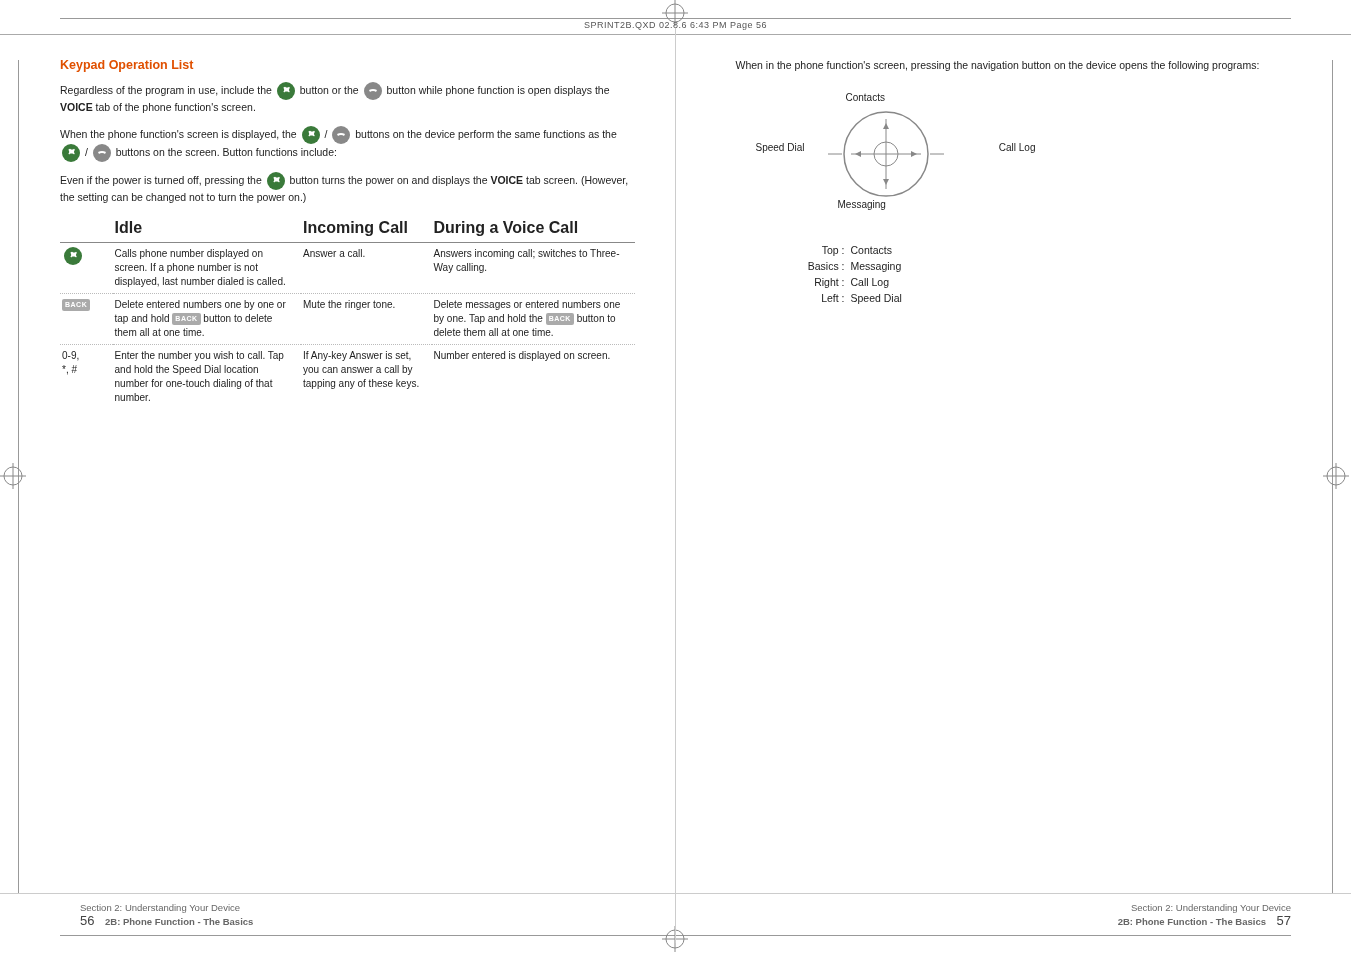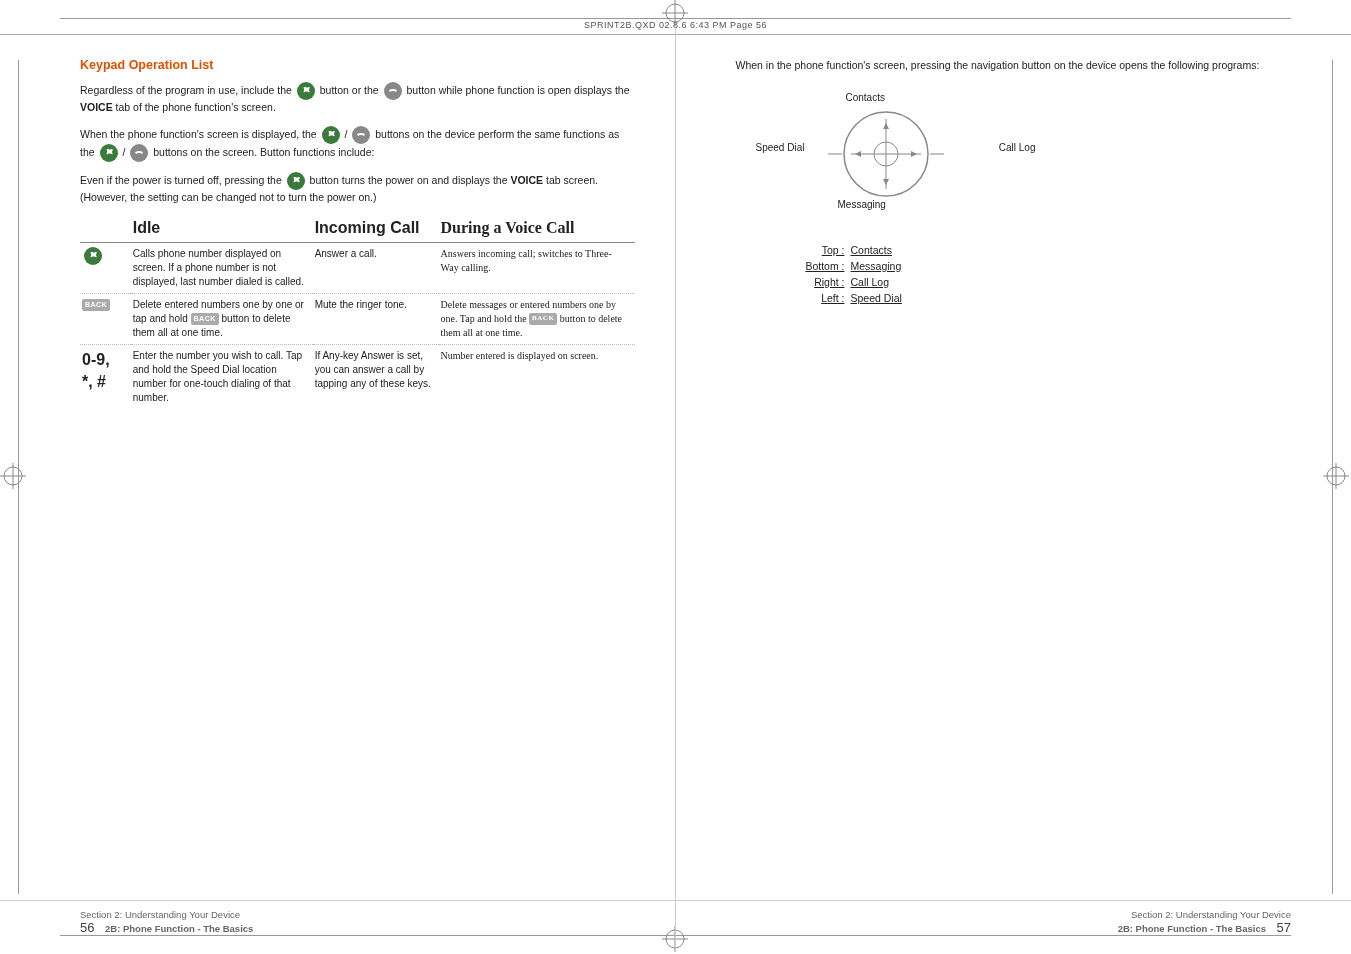--- a/index.html
+++ b/index.html
@@ -70,21 +70,21 @@
     .page-content {
       position: absolute;
       top: 28px;
       left: 0; right: 0;
       bottom: 50px;
       display: flex;
     }
 
     .left-col {
       width: 50%;
-      padding: 30px 40px 20px 80px;
+      padding: 30px 40px 20px 60px;
       border-right: 1px solid #ccc;
     }
     .right-col {
       width: 50%;
       padding: 30px 60px 20px 60px;
     }
 
     
     .section-title {
       font-size: 12.5px;
@@ -163,21 +163,20 @@
       width: 28px;
     }
     .col-idle {
       width: 130px;
     }
     .col-incoming {
       width: 90px;
     }
     .col-during {
       width: 140px;
-      font-family: Liberation Serif, serif;
     }
 
     
     .back-badge {
       display: inline-block;
       background: #aaa;
       color: #fff;
       font-size: 7px;
       font-weight: bold;
       padding: 1px 3px;
@@ -187,36 +186,35 @@
     }
 
     .nav-table {
       margin-top: 10px;
       font-size: 10.5px;
     }
     .nav-table-row {
       display: flex;
       margin-bottom: 4px;
       align-items: flex-start;
-      text-decoration: underline;
     }
     .nav-table-key {
       width: 55px;
       text-align: right;
       padding-right: 6px;
       color: #222;
     }
     .nav-table-val {
       color: #222;
     }
 
     
     .footer {
       position: absolute;
-      bottom: 4px; left: 0; right: 0;
+      bottom: 11px; left: 0; right: 0;
       height: 50px;
       display: flex;
       border-top: 1px solid #ccc;
     }
     .footer-left {
       width: 50%;
       padding: 8px 40px 8px 80px;
       border-right: 1px solid #ccc;
       font-size: 9.5px;
       color: #444;
@@ -405,21 +403,21 @@
           <td class="col-idle">
             Delete entered numbers one by one or tap and hold <span class="back-badge">BACK</span> button to delete them all at one time.
           </td>
           <td class="col-incoming">Mute the ringer tone.</td>
           <td class="col-during">
             Delete messages or entered numbers one by one. Tap and hold the <span class="back-badge">BACK</span> button to delete them all at one time.
           </td>
         </tr>
 
         <tr>
-          <td class="col-icon" style="font-size:16px; font-weight:bold; line-height:1.4;">0-9,<br>*, #</td>
+          <td class="col-icon" style="font-size:10px; font-weight:normal; line-height:1.4;">0-9,<br>*, #</td>
           <td class="col-idle">Enter the number you wish to call. Tap and hold the Speed Dial location number for one-touch dialing of that number.</td>
           <td class="col-incoming">If Any-key Answer is set, you can answer a call by tapping any of these keys.</td>
           <td class="col-during">Number entered is displayed on screen.</td>
         </tr>
       </tbody>
     </table>
 
   </div>
 
   <div class="right-col">
@@ -462,21 +460,21 @@
       </svg>
 
     </div>
 
     <div class="nav-table" style="margin-left: 60px; margin-top: -10px;">
       <div class="nav-table-row">
         <span class="nav-table-key">Top :</span>
         <span class="nav-table-val">Contacts</span>
       </div>
       <div class="nav-table-row">
-        <span class="nav-table-key">Bottom :</span>
+        <span class="nav-table-key">Basics :</span>
         <span class="nav-table-val">Messaging</span>
       </div>
       <div class="nav-table-row">
         <span class="nav-table-key">Right :</span>
         <span class="nav-table-val">Call Log</span>
       </div>
       <div class="nav-table-row">
         <span class="nav-table-key">Left :</span>
         <span class="nav-table-val">Speed Dial</span>
       </div>

